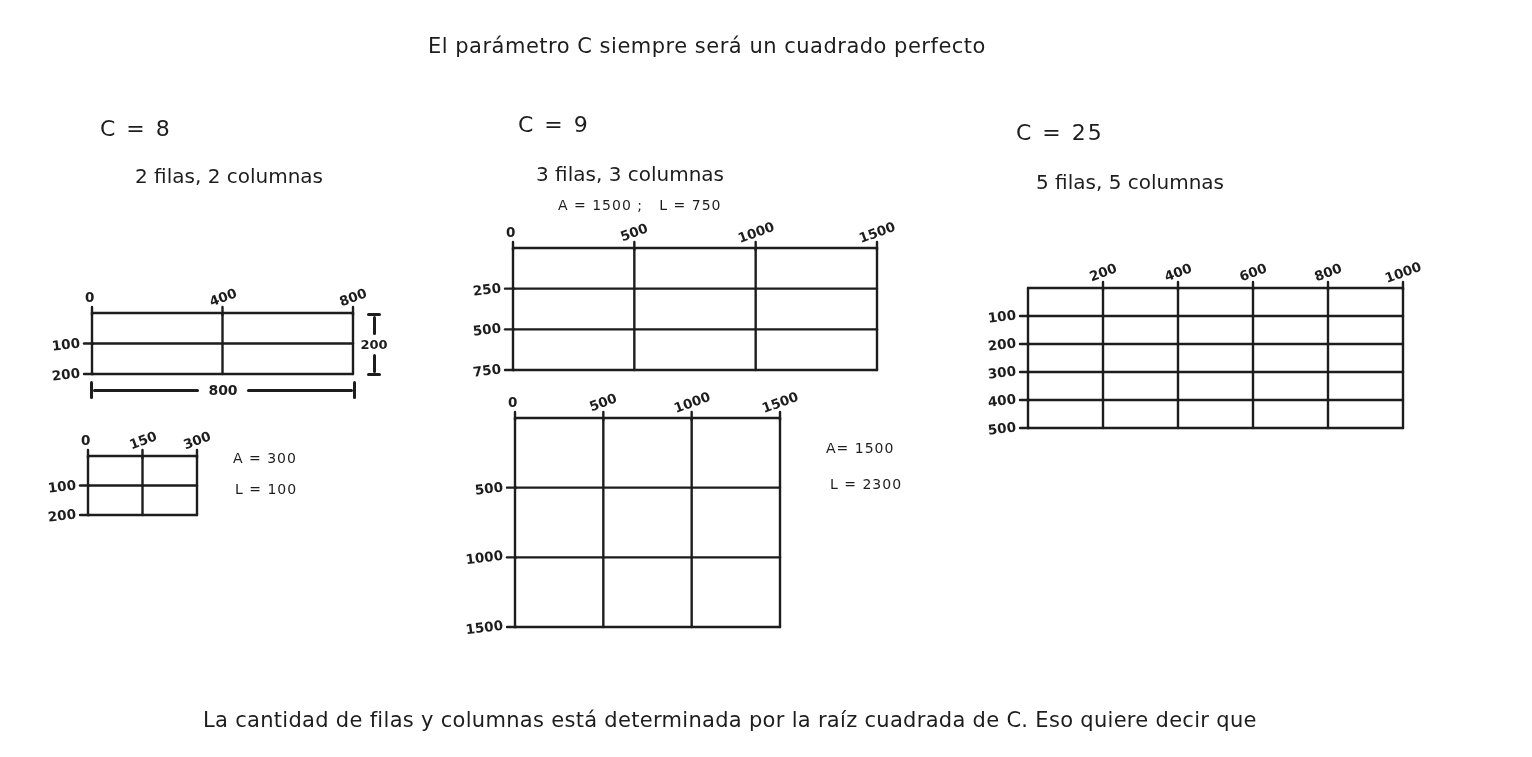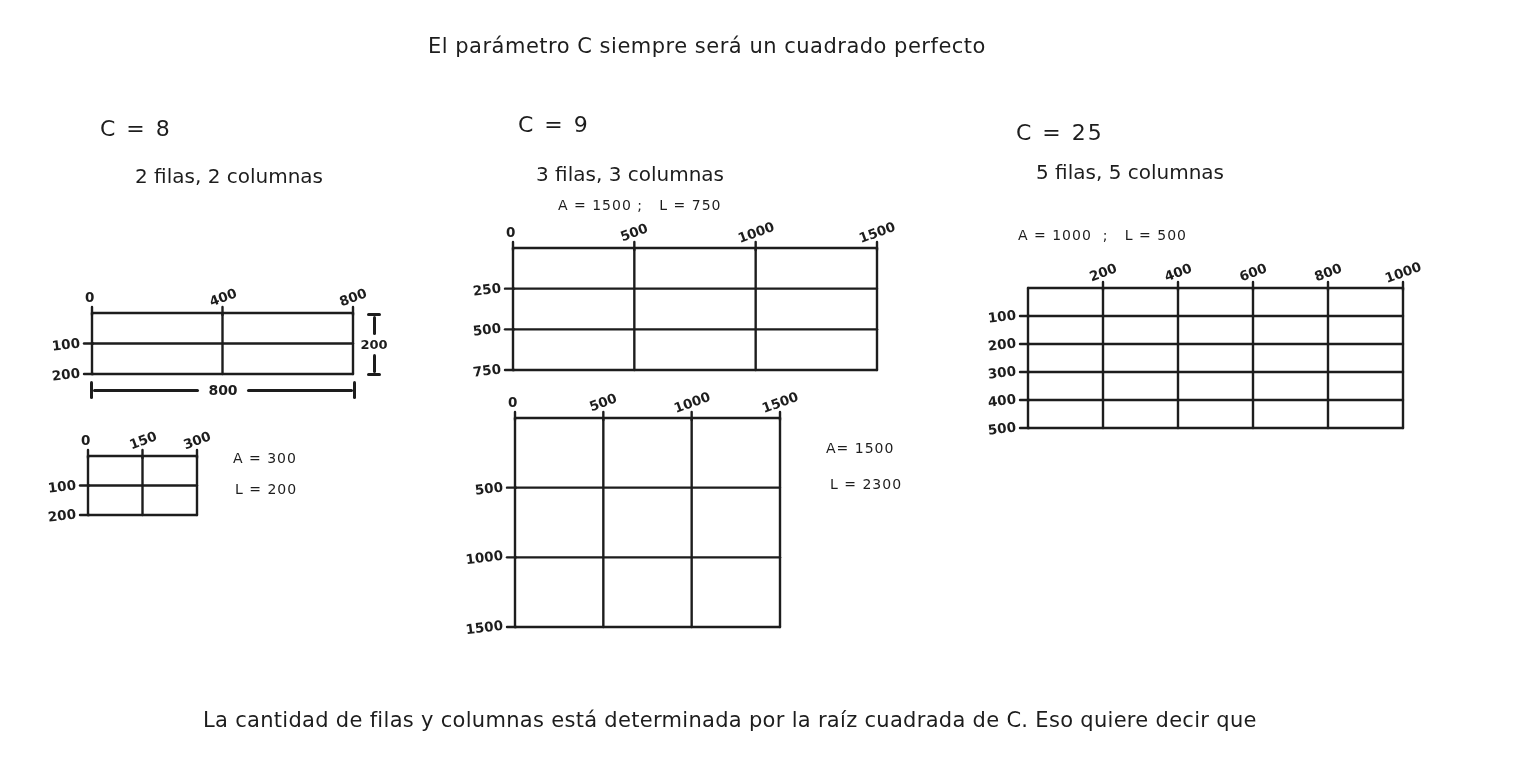--- a/index.html
+++ b/index.html
@@ -87,21 +87,21 @@
         <line x1="-8" y1="29.5" x2="1" y2="29.5" stroke="#1d1d1d" stroke-width="2.4" stroke-linecap="round"></line>
         <line x1="-8" y1="59" x2="1" y2="59" stroke="#1d1d1d" stroke-width="2.4" stroke-linecap="round"></line>
       </svg>
       <span class="ax-top zero" style="left: 0px;">0</span>
       <span class="ax-top" style="left: 54.5px;">150</span>
       <span class="ax-top" style="left: 109px;">300</span>
       <span class="ax-left" style="top: 29.5px;">100</span>
       <span class="ax-left" style="top: 59px;">200</span>
     </div>
   <div class="hw params-label" style="left:233px;top:450px">A = 300</div>
-  <div class="hw params-label" style="left:235px;top:481px">L = 200</div>
+  <div class="hw params-label" style="left:235px;top:481px">L = 100</div>
 
   <div class="hw c-label" style="left:518px;top:112px">C = 9</div>
   <div class="hw dims-label" style="left:536px;top:162px">3 filas, 3 columnas</div>
   <div class="hw params-label" style="left:558px;top:197px">A = 1500 ;   L = 750</div>
 
   <div class="grid" style="left:513px;top:248px;width:364px;height:122px">
       <svg width="364" height="122" style="position: absolute; left: 0px; top: 0px; overflow: visible;">
         <line x1="0" y1="0" x2="0" y2="122" stroke="#1d1d1d" stroke-width="2.4" stroke-linecap="round"></line>
         <line x1="121.33333333333333" y1="0" x2="121.33333333333333" y2="122" stroke="#1d1d1d" stroke-width="2.4" stroke-linecap="round"></line>
         <line x1="242.66666666666666" y1="0" x2="242.66666666666666" y2="122" stroke="#1d1d1d" stroke-width="2.4" stroke-linecap="round"></line>
@@ -150,22 +150,21 @@
       <span class="ax-top" style="left: 176.667px;">1000</span>
       <span class="ax-top" style="left: 265px;">1500</span>
       <span class="ax-left" style="top: 69.6667px;">500</span>
       <span class="ax-left" style="top: 139.333px;">1000</span>
       <span class="ax-left" style="top: 209px;">1500</span>
     </div>
   <div class="hw params-label" style="left:826px;top:440px">A= 1500</div>
   <div class="hw params-label" style="left:830px;top:476px">L = 2300</div>
 
   <div class="hw c-label" style="left:1016px;top:120px">C = 25</div>
-  <div class="hw dims-label" style="left:1036px;top:160px">5 filas, 5 columnas</div>
-  <div class="hw params-label" style="left:1018px;top:227px">A = 1000  ;   L = 500</div>
+  <div class="hw dims-label" style="left:1036px;top:170px">5 filas, 5 columnas</div>
 
   <div class="grid" style="left:1028px;top:288px;width:375px;height:140px">
       <svg width="375" height="140" style="position: absolute; left: 0px; top: 0px; overflow: visible;">
         <line x1="0" y1="0" x2="0" y2="140" stroke="#1d1d1d" stroke-width="2.4" stroke-linecap="round"></line>
         <line x1="75" y1="0" x2="75" y2="140" stroke="#1d1d1d" stroke-width="2.4" stroke-linecap="round"></line>
         <line x1="150" y1="0" x2="150" y2="140" stroke="#1d1d1d" stroke-width="2.4" stroke-linecap="round"></line>
         <line x1="225" y1="0" x2="225" y2="140" stroke="#1d1d1d" stroke-width="2.4" stroke-linecap="round"></line>
         <line x1="300" y1="0" x2="300" y2="140" stroke="#1d1d1d" stroke-width="2.4" stroke-linecap="round"></line>
         <line x1="375" y1="0" x2="375" y2="140" stroke="#1d1d1d" stroke-width="2.4" stroke-linecap="round"></line>
         <line x1="0" y1="0" x2="375" y2="0" stroke="#1d1d1d" stroke-width="2.4" stroke-linecap="round"></line>

